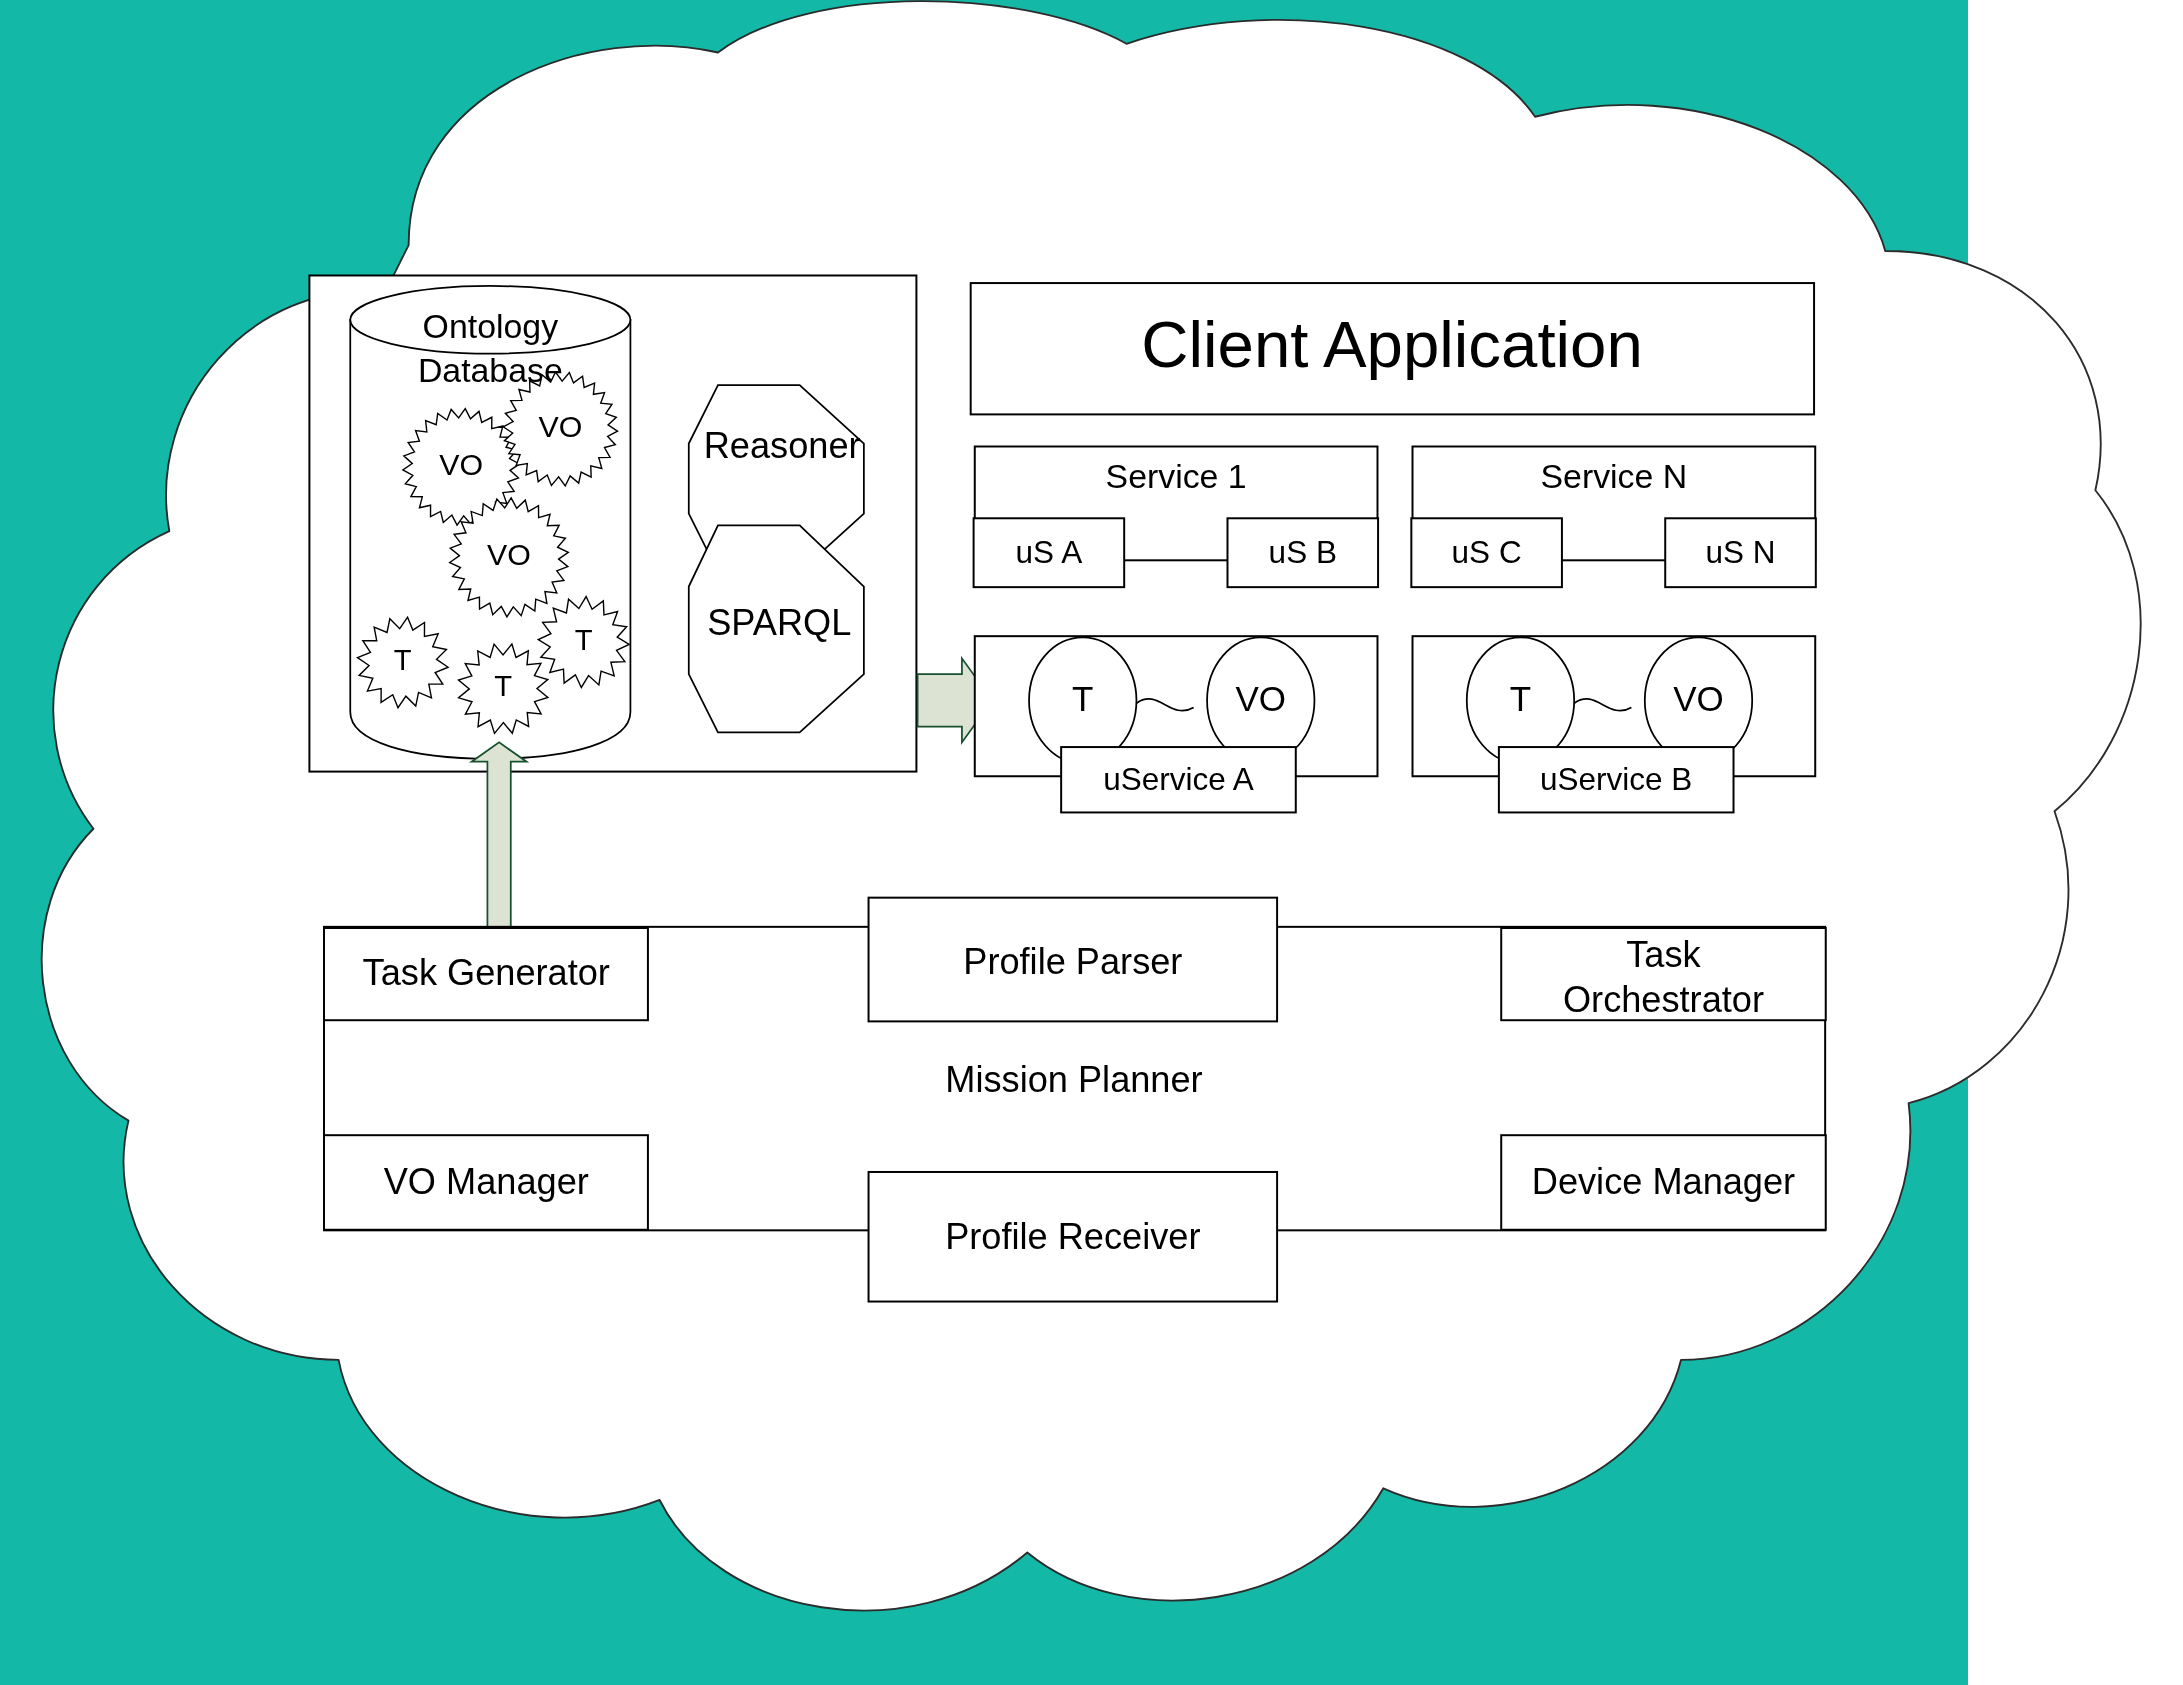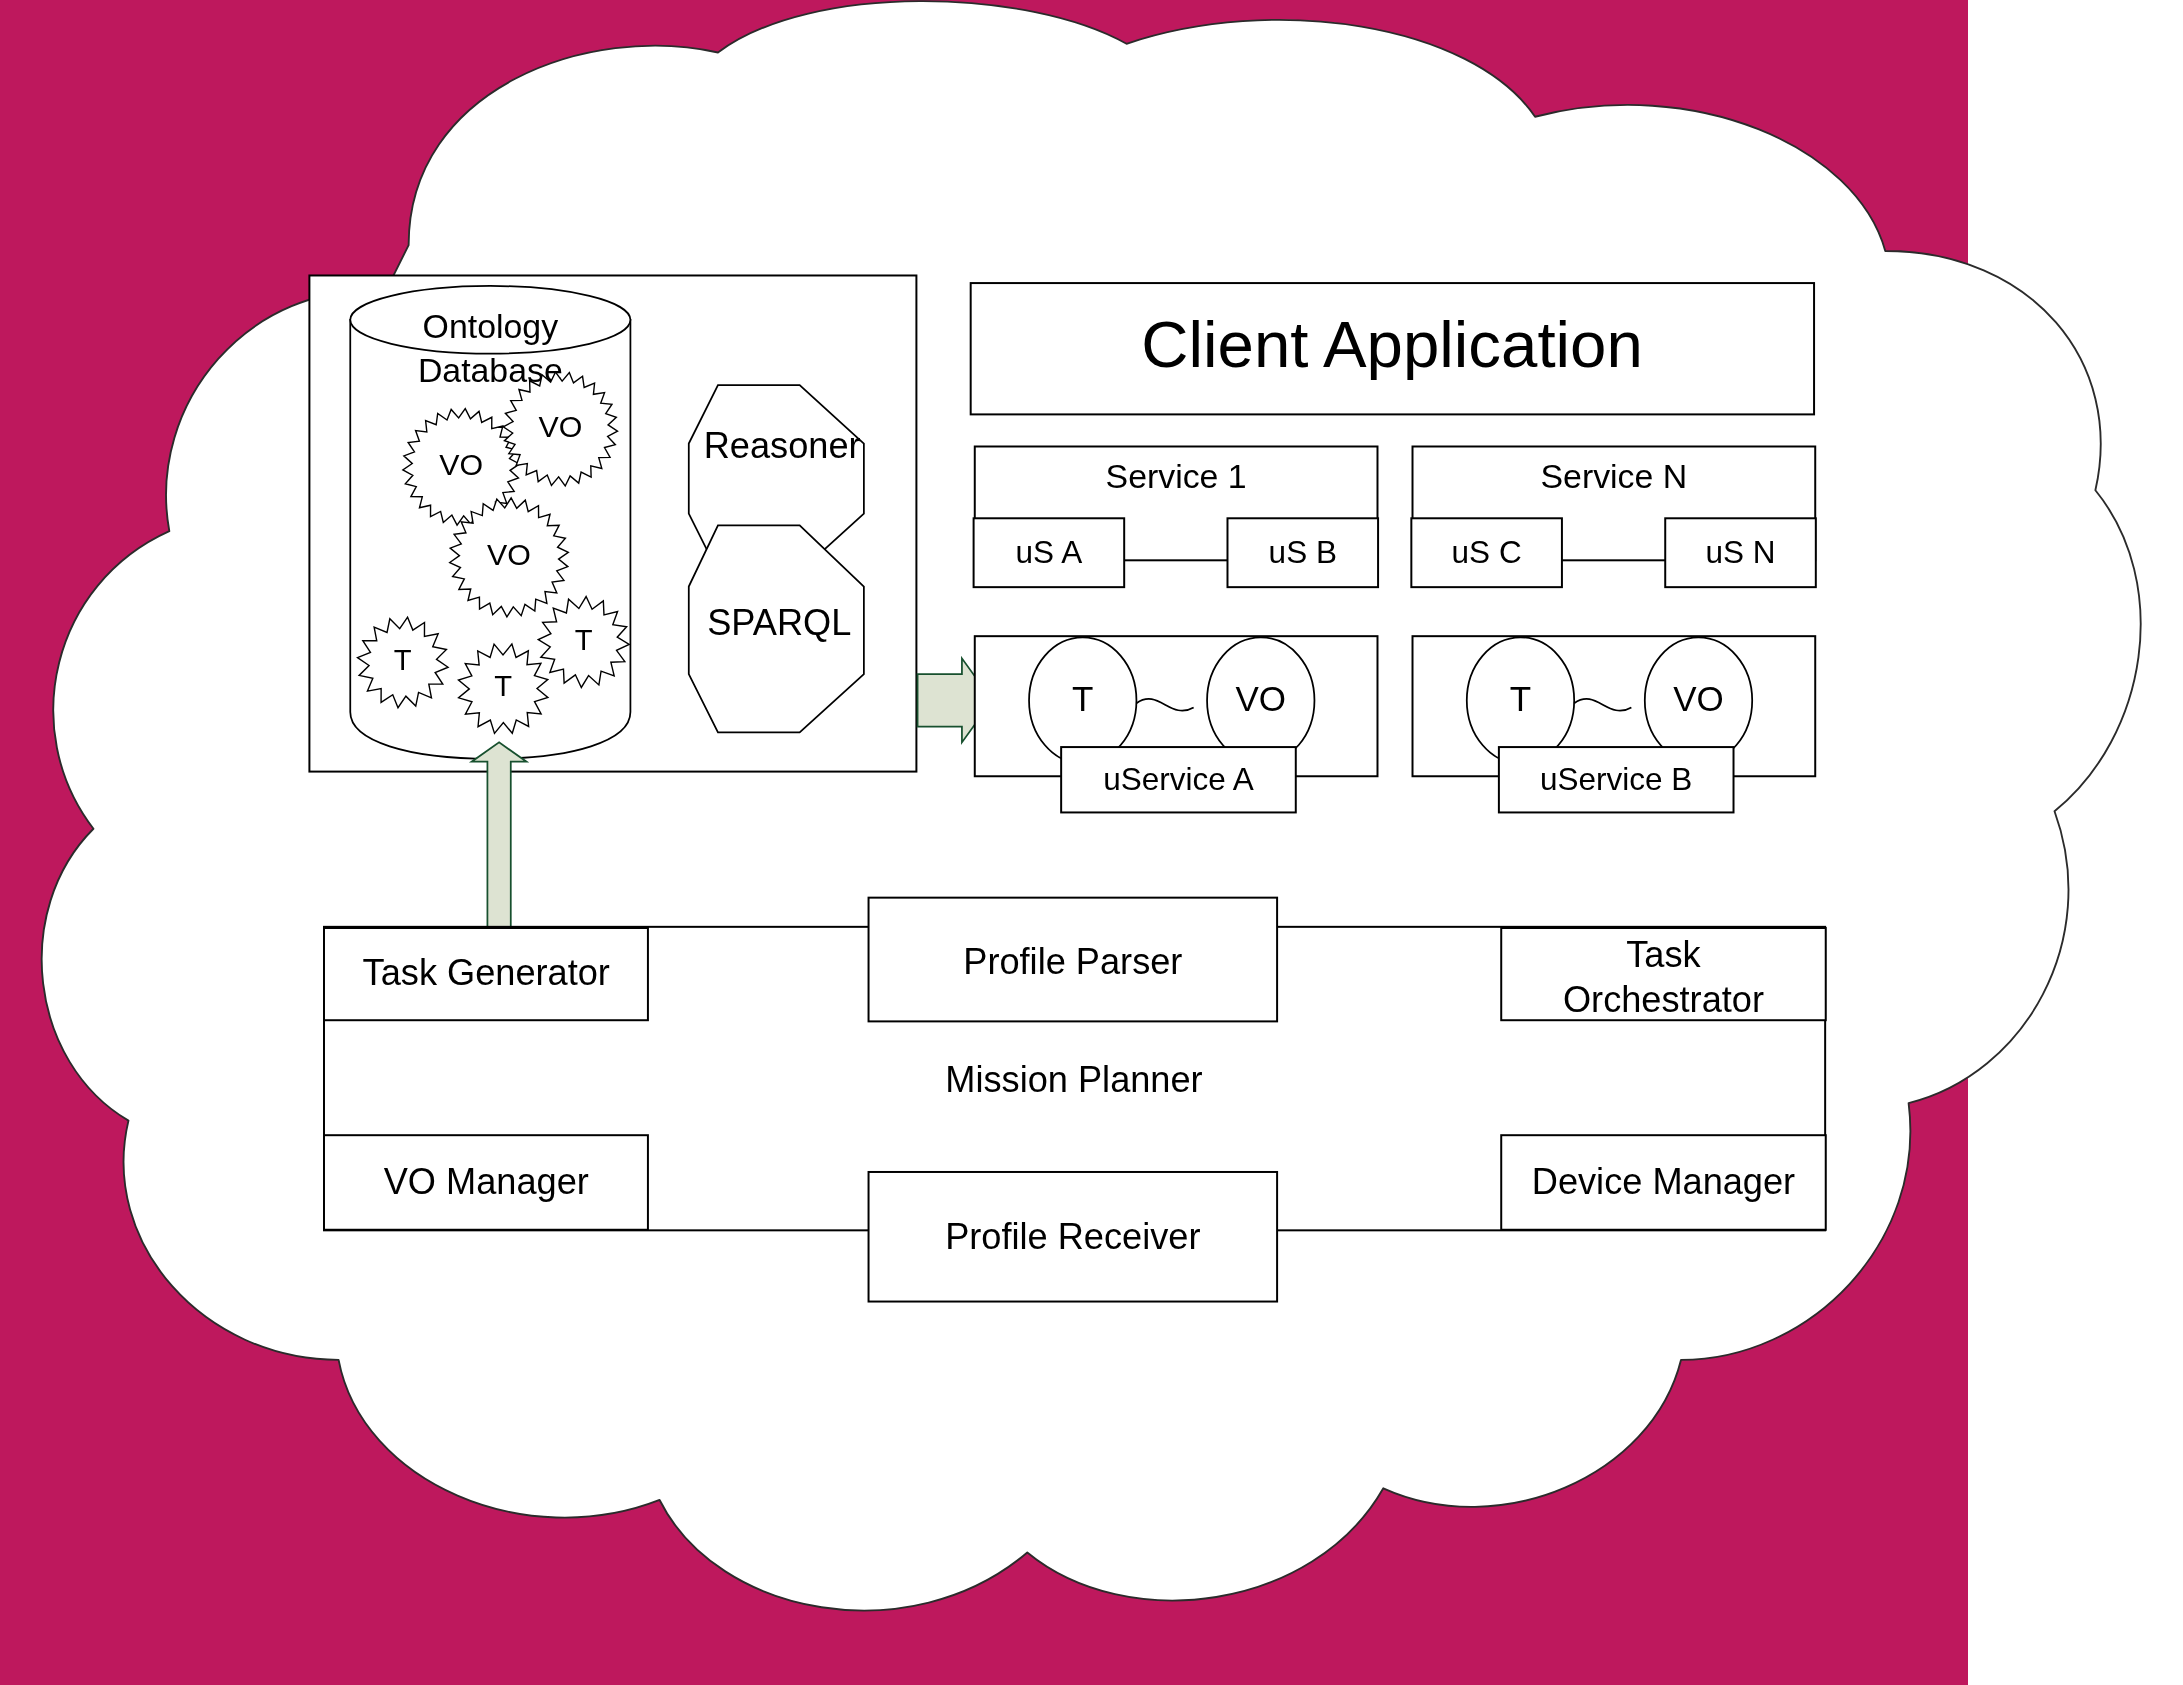--- a/index.html
+++ b/index.html
@@ -10,21 +10,21 @@
   body {
     width: 2183px;
     height: 1685px;
     font-family: "Liberation Sans", sans-serif;
     overflow: hidden;
   }
   #diagram-root {
     position: relative;
     width: 1968px;
     height: 1685px;
-    background: #be185d;
+    background: #14b8a6;
   }
   svg#scene {
     display: block;
     width: 2183px;
     height: 1685px;
   }
   .cloud-path {
     fill: #ffffff;
     stroke: #2b2b2b;
     stroke-width: 3.2;

